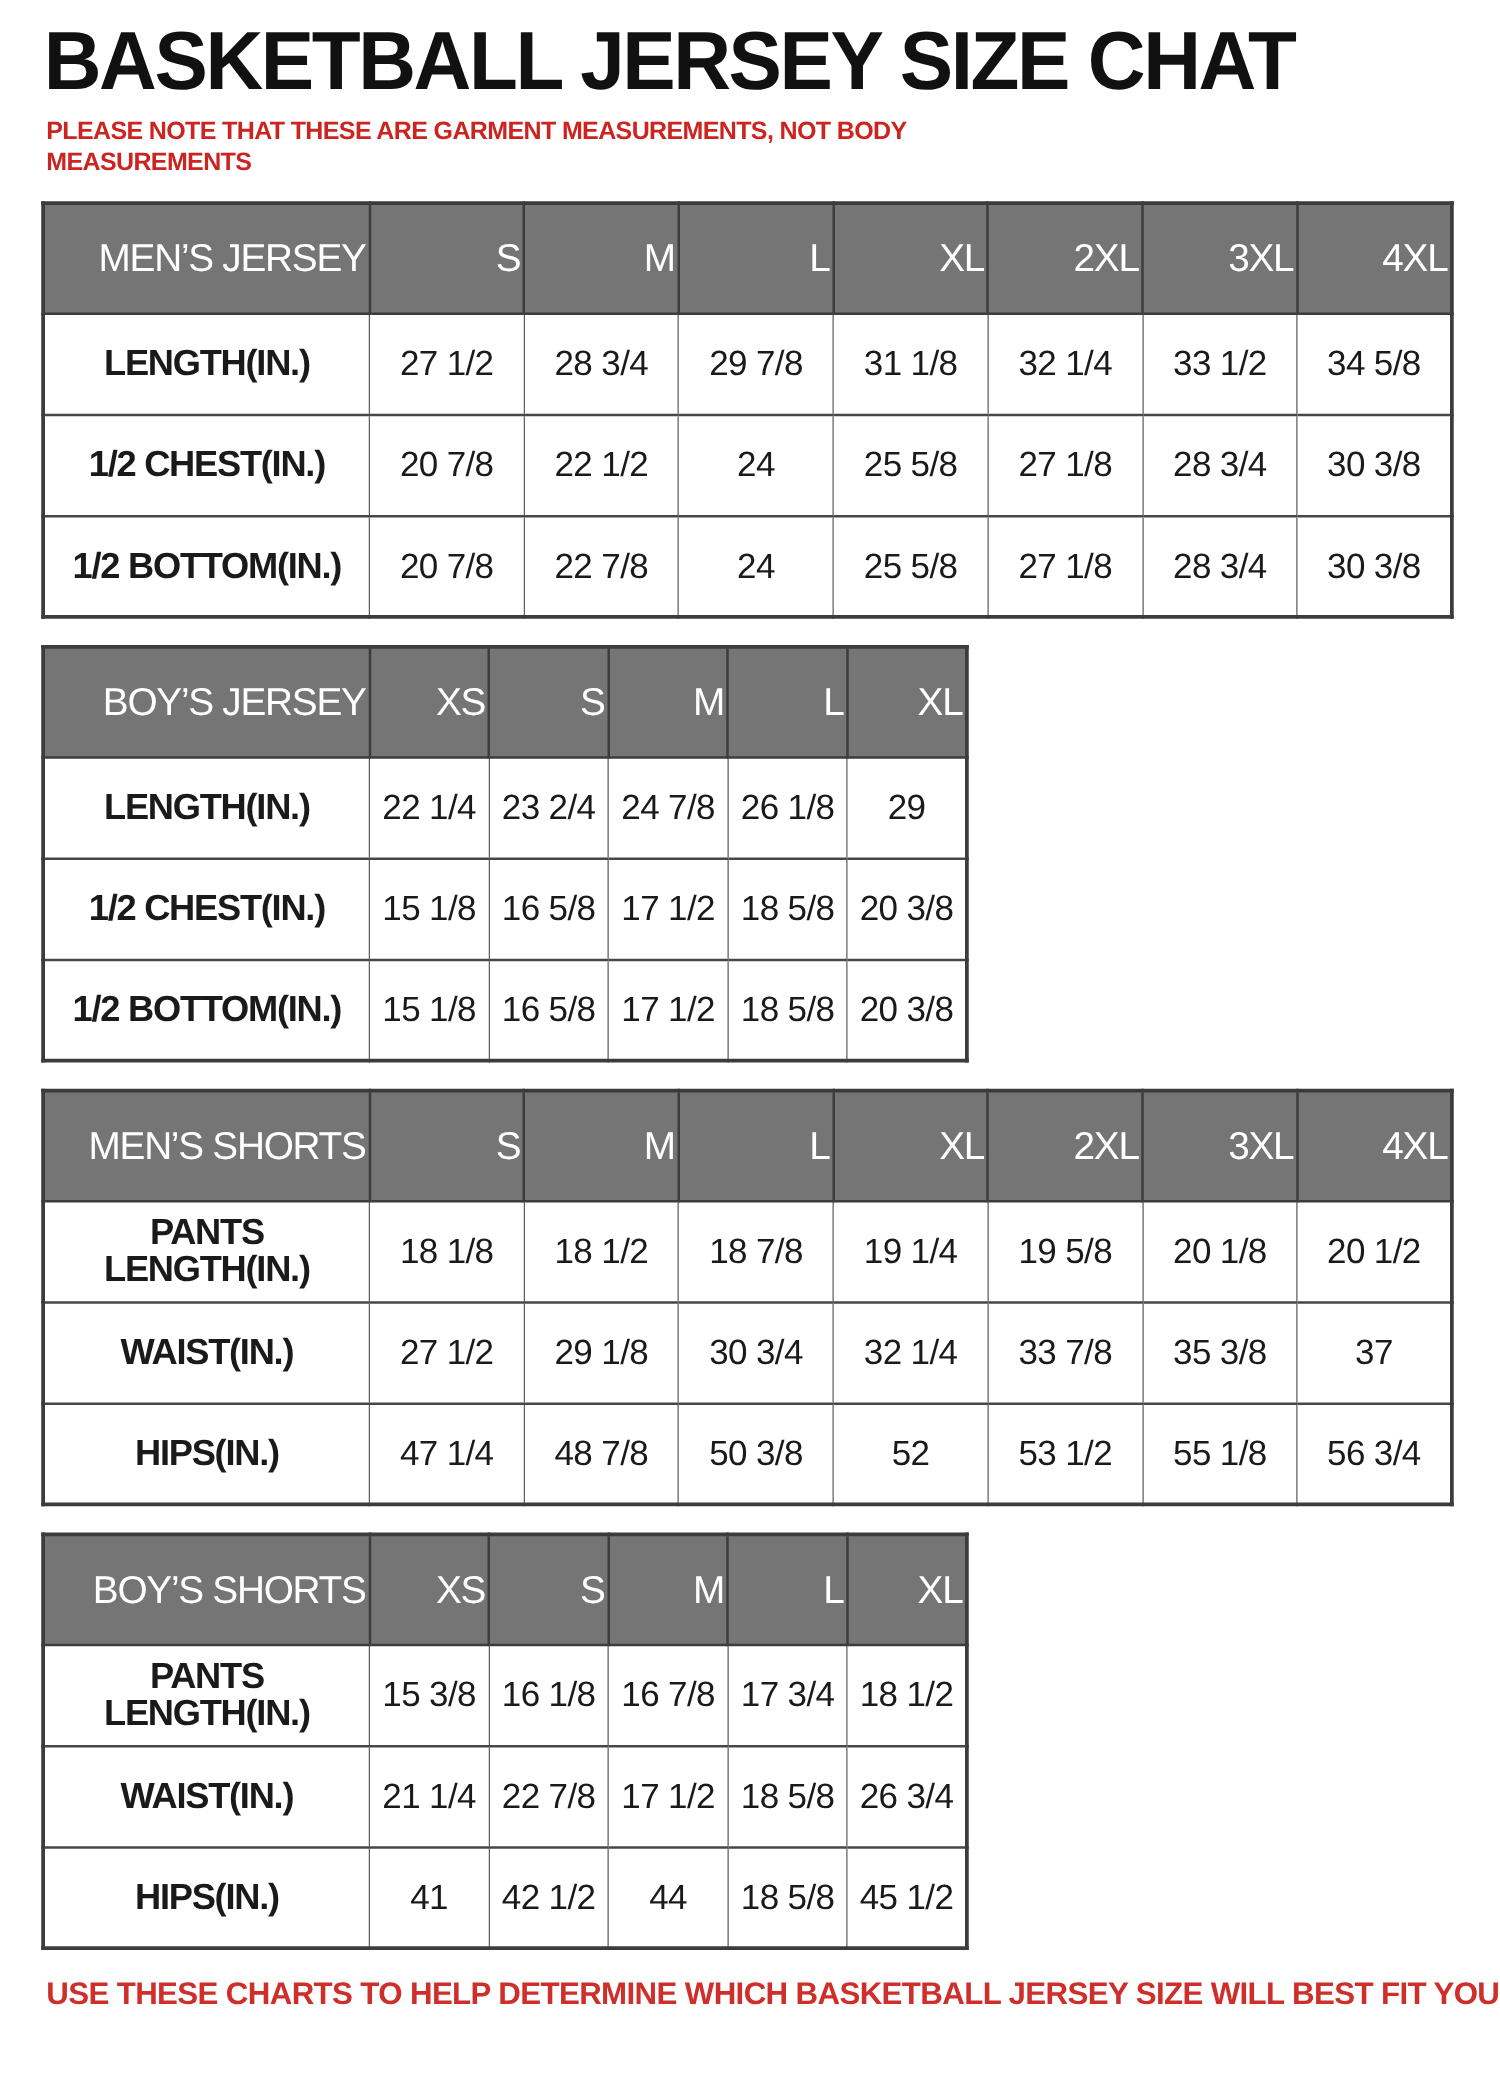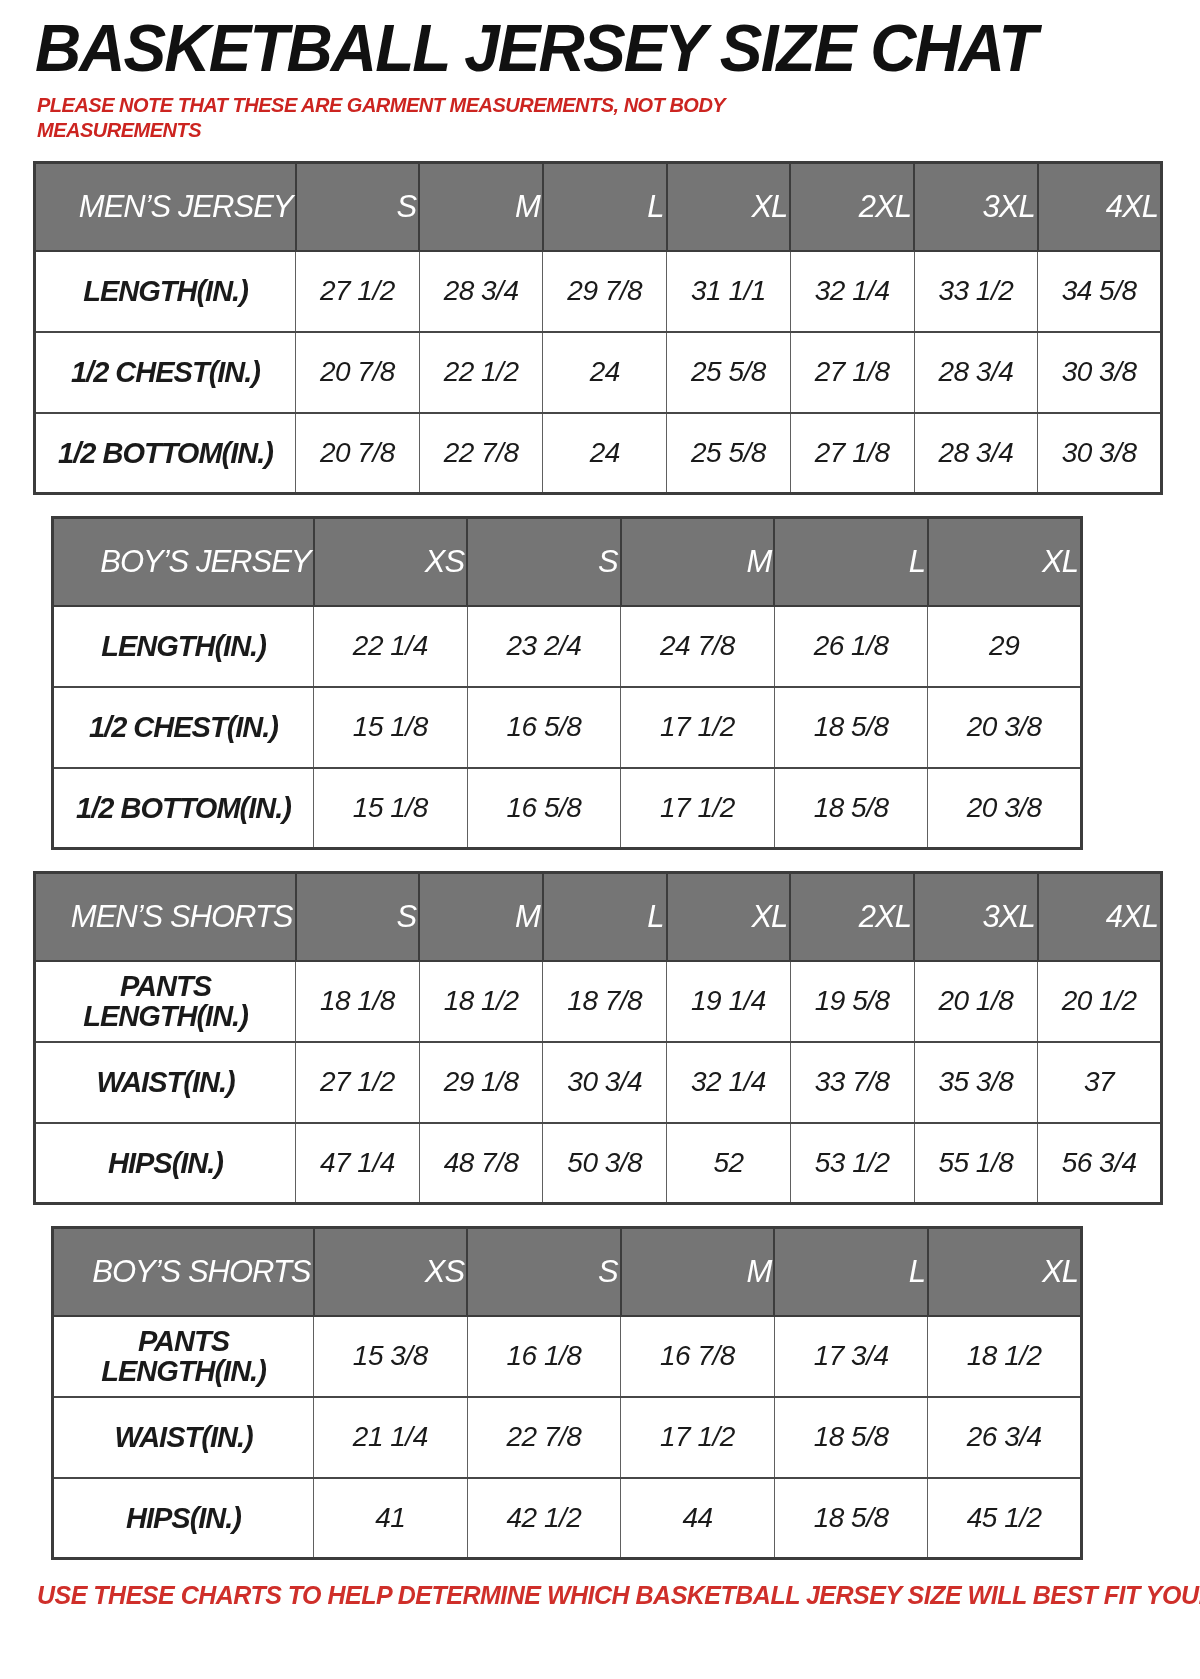--- a/index.html
+++ b/index.html
@@ -17,21 +17,20 @@
   html,body{margin:0;padding:0;}
   body{
     width:1200px;
     min-height:1679px;
     background:#ffffff;
     font-family:"Liberation Sans", sans-serif;
     color:var(--cell-text);
   }
   .page{
     padding:10px 30px 20px 33px;
-    font-style:italic;
   }
   .page-title{
     margin:4px 0 10px 2px;
     font-size:66px;
     font-weight:bold;
     letter-spacing:-2px;
     line-height:1.05;
     color:var(--title-text);
     white-space:nowrap;
     transform:scaleX(0.97);
@@ -47,21 +46,21 @@
     color:var(--note-red);
   }
   .size-table{
     border-collapse:collapse;
     table-layout:fixed;
     background:var(--table-bg);
     border:3px solid var(--border-dark);
     margin:0 0 21px 0;
   }
   .size-table.wide{width:1130px;}
-  .size-table.narrow{width:1032px;margin-left:18px;}
+  .size-table.narrow{width:742px;}
   col.label-col{width:261px;}
   .size-table th{
     height:88px;
     background:var(--header-bg);
     color:var(--header-text);
     font-size:31px;
     font-weight:normal;
     letter-spacing:-1px;
     border:2px solid var(--border-dark);
     text-align:right;
@@ -123,21 +122,21 @@
             <th>3XL</th>
             <th>4XL</th>
           </tr>
         </thead>
         <tbody>
           <tr>
             <td class="row-label">LENGTH(IN.)</td>
             <td>27 1/2</td>
             <td>28 3/4</td>
             <td>29 7/8</td>
-            <td>31 1/1</td>
+            <td>31 1/8</td>
             <td>32 1/4</td>
             <td>33 1/2</td>
             <td>34 5/8</td>
           </tr>
           <tr>
             <td class="row-label">1/2 CHEST(IN.)</td>
             <td>20 7/8</td>
             <td>22 1/2</td>
             <td>24</td>
             <td>25 5/8</td>

